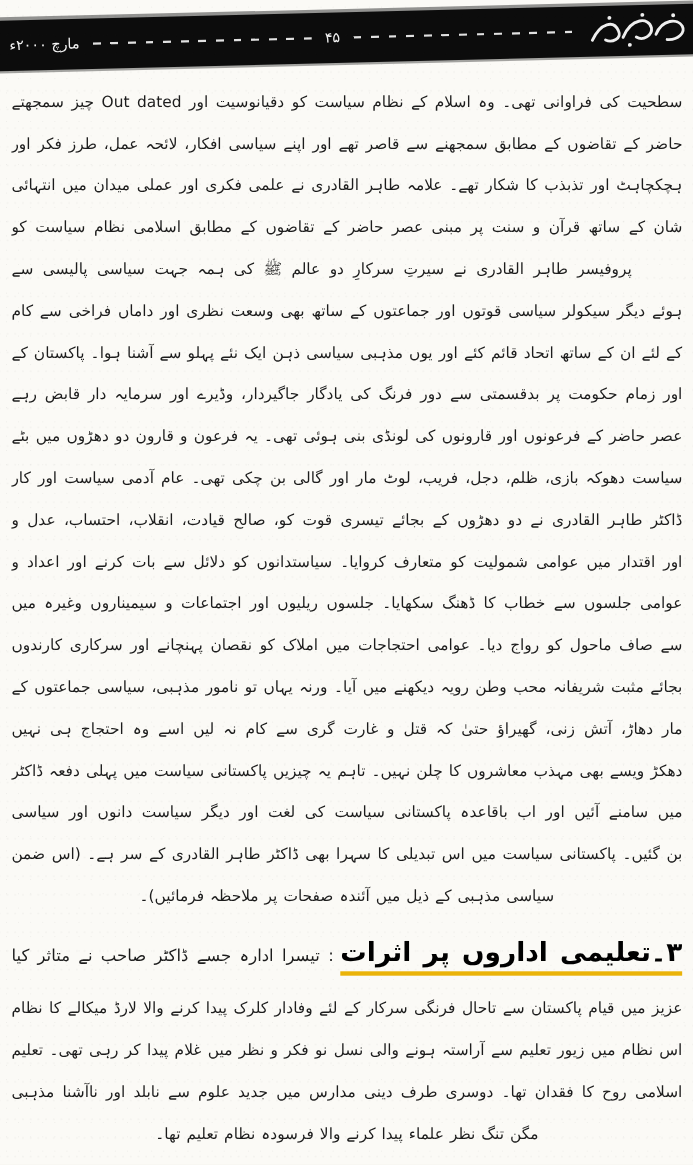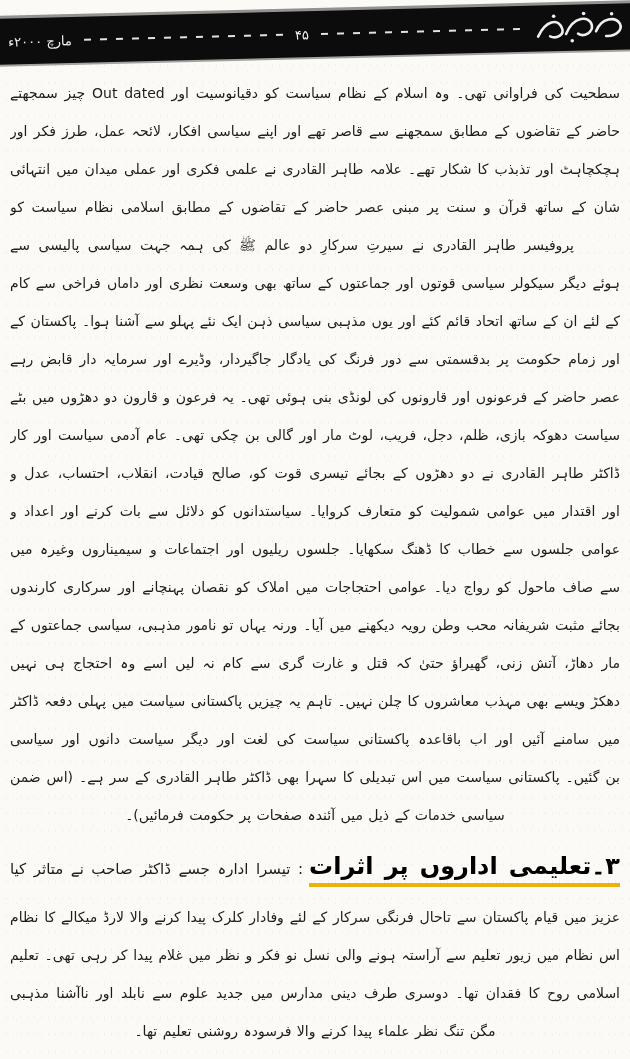--- a/index.html
+++ b/index.html
@@ -92,24 +92,24 @@
         <div class="line">سیاست دھوکہ بازی، ظلم، دجل، فریب، لوٹ مار اور گالی بن چکی تھی۔ عام آدمی سیاست اور کار جہاں بانی سے دور تھا۔</div>
         <div class="line">ڈاکٹر طاہر القادری نے دو دھڑوں کے بجائے تیسری قوت کو، صالح قیادت، انقلاب، احتساب، عدل و انصاف</div>
         <div class="line">اور اقتدار میں عوامی شمولیت کو متعارف کروایا۔ سیاستدانوں کو دلائل سے بات کرنے اور اعداد و شمار کی روشنی میں</div>
         <div class="line">عوامی جلسوں سے خطاب کا ڈھنگ سکھایا۔ جلسوں ریلیوں اور اجتماعات و سیمیناروں وغیرہ میں سنجیدگی، نظم اور مار دھاڑ</div>
         <div class="line">سے صاف ماحول کو رواج دیا۔ عوامی احتجاجات میں املاک کو نقصان پہنچانے اور سرکاری کارندوں سے الجھنے کی</div>
         <div class="line">بجائے مثبت شریفانہ محب وطن رویہ دیکھنے میں آیا۔ ورنہ یہاں تو نامور مذہبی، سیاسی جماعتوں کے کارکن بھی جب تک</div>
         <div class="line">مار دھاڑ، آتش زنی، گھیراؤ حتیٰ کہ قتل و غارت گری سے کام نہ لیں اسے وہ احتجاج ہی نہیں سمجھتے۔ جلاؤ گھیراؤ اور پکڑ</div>
         <div class="line">دھکڑ ویسے بھی مہذب معاشروں کا چلن نہیں۔ تاہم یہ چیزیں پاکستانی سیاست میں پہلی دفعہ ڈاکٹر صاحب کے منشور</div>
         <div class="line">میں سامنے آئیں اور اب باقاعدہ پاکستانی سیاست کی لغت اور دیگر سیاست دانوں اور سیاسی جماعتوں کے منشور کا حصہ</div>
         <div class="line">بن گئیں۔ پاکستانی سیاست میں اس تبدیلی کا سہرا بھی ڈاکٹر طاہر القادری کے سر ہے۔ (اس ضمن میں مزید تفصیلات</div>
-        <div class="line center">سیاسی خدمات کے ذیل میں آئندہ صفحات پر حکومت فرمائیں)۔</div>
+        <div class="line center">سیاسی مذہبی کے ذیل میں آئندہ صفحات پر ملاحظہ فرمائیں)۔</div>
       </div>
       <div class="para">
         <div class="line head-line"><span class="heading">۳۔تعلیمی اداروں پر اثرات</span><span>: تیسرا ادارہ جسے ڈاکٹر صاحب نے متاثر کیا وہ تعلیمی اور سماجی ادارہ ہے۔ وطن</span></div>
         <div class="line">عزیز میں قیام پاکستان سے تاحال فرنگی سرکار کے لئے وفادار کلرک پیدا کرنے والا لارڈ میکالے کا نظام تعلیم رائج تھا۔</div>
         <div class="line">اس نظام میں زیور تعلیم سے آراستہ ہونے والی نسل نو فکر و نظر میں غلام پیدا کر رہی تھی۔ تعلیم میں تربیت اور</div>
         <div class="line">اسلامی روح کا فقدان تھا۔ دوسری طرف دینی مدارس میں جدید علوم سے نابلد اور ناآشنا مذہبی رسومات ادا کرنے میں</div>
-        <div class="line center">مگن تنگ نظر علماء پیدا کرنے والا فرسودہ روشنی تعلیم تھا۔</div>
+        <div class="line center">مگن تنگ نظر علماء پیدا کرنے والا فرسودہ نظام تعلیم تھا۔</div>
       </div>
     </div>
 
 </div>
 
 </body></html>

